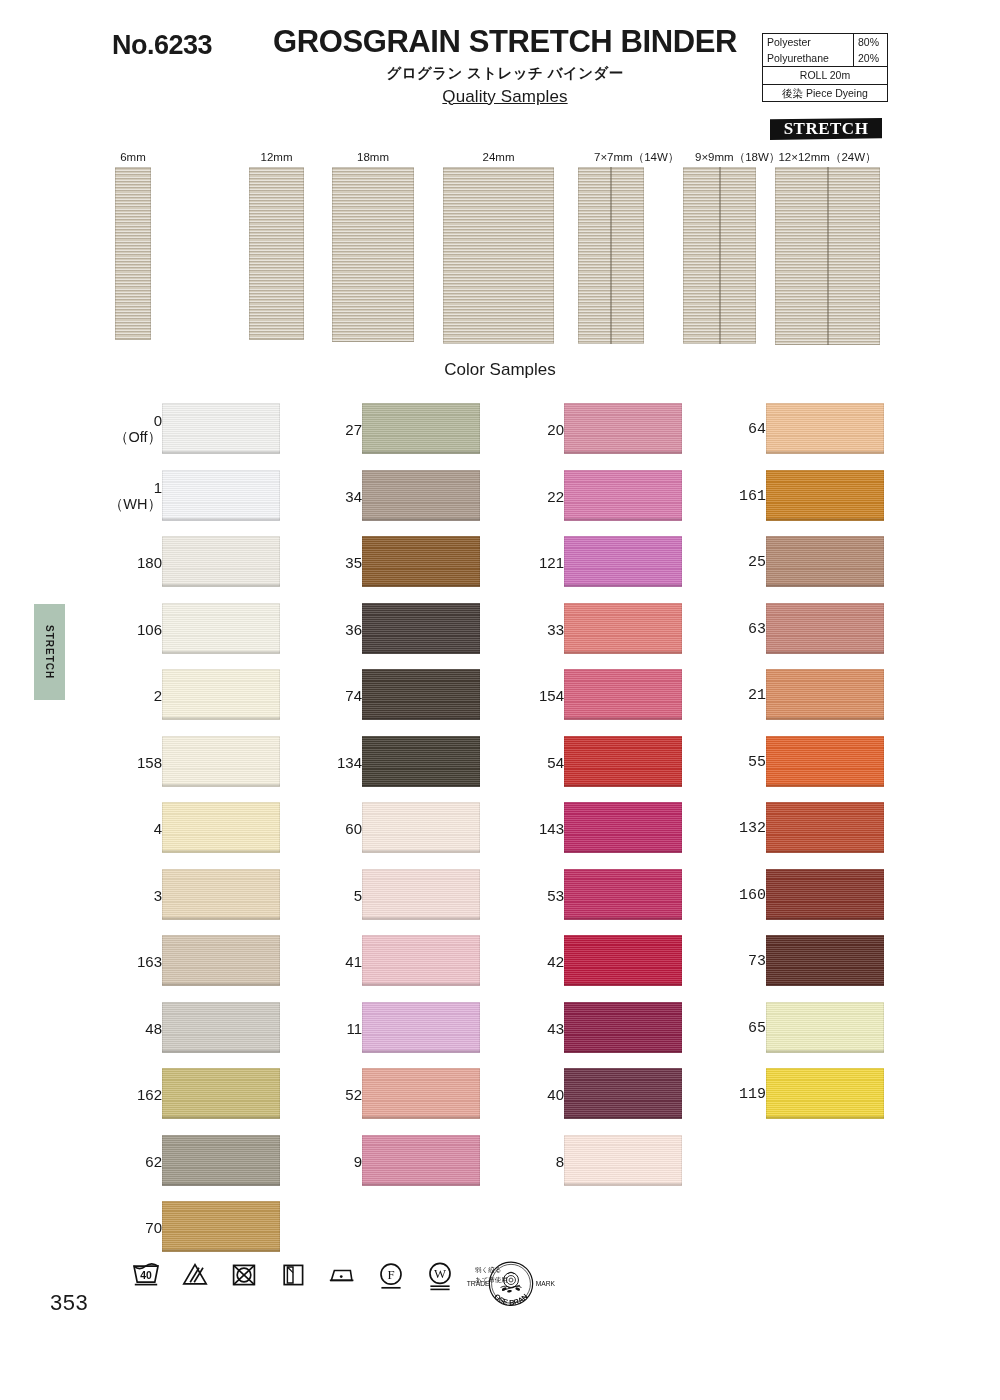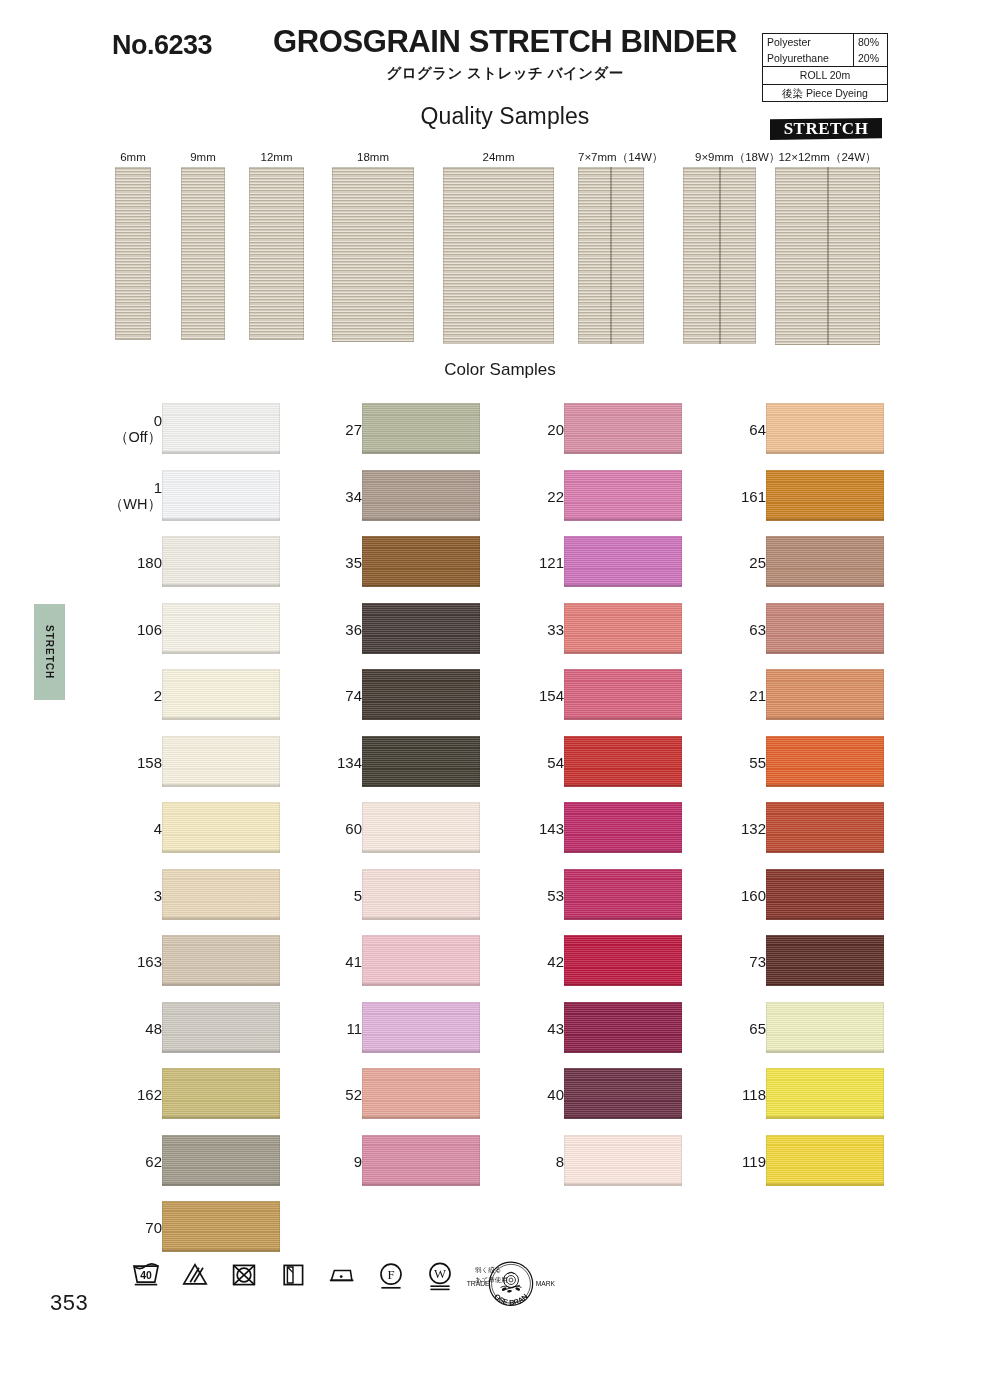--- a/index.html
+++ b/index.html
@@ -21,21 +21,21 @@
     font-size:27px; font-weight:bold; letter-spacing:-0.5px;
   }
   #title-block { position:absolute; left:255px; top:26px; width:500px; text-align:center; }
   #title-en {
     font-size:31px; font-weight:bold; letter-spacing:-0.4px;
     white-space:nowrap; line-height:1.05;
   }
   #title-jp {
     font-size:14.5px; font-weight:bold; margin-top:5px; letter-spacing:0.4px;
   }
-  #subtitle { font-size:23px; margin-top:20px; letter-spacing:0.1px; }
+  #subtitle { font-size:17px; margin-top:4px; letter-spacing:0.1px;text-decoration:underline; }
 
   
   #spec-table {
     position:absolute; left:762px; top:33px; width:126px;
     border:1px solid #1a1a1a; border-collapse:collapse;
     font-size:10.5px; background:#fff;
   }
   #spec-table td { border:1px solid #1a1a1a; padding:1px 4px; line-height:1.35; }
   .spec-val { text-align:left; width:34px; }
   .spec-wide { text-align:center; }
@@ -162,38 +162,34 @@
     </table>
 
   <div id="stretch-logo">STRETCH</div>
 </div>
 
 <div id="quality-row">
     <div class="q-item" style="left: 115px; width: 36px;">
       <div class="q-label" style="width: 36px; margin-left: 0px; position: relative; left: 0px; transform: none;">6mm</div>
       <div class="q-swatch" style="width: 36px; height: 173px;"></div>
     </div>
-    <div class="q-item" style="left: 181px; width: 44px;">
-      <div class="q-label" style="width: 44px; margin-left: 0px; position: relative; left: 0px; transform: none;">9mm</div>
-      <div class="q-swatch" style="width: 44px; height: 173px;"></div>
-    </div>
     <div class="q-item" style="left: 249px; width: 77px;">
       <div class="q-label" style="width: 55px; margin-left: 0px; position: relative; left: 0px; transform: none;">12mm</div>
       <div class="q-swatch" style="width: 55px; height: 173px;"></div>
     </div>
     <div class="q-item" style="left: 332px; width: 82px;">
       <div class="q-label" style="width: 82px; margin-left: 0px; position: relative; left: 0px; transform: none;">18mm</div>
       <div class="q-swatch" style="width: 82px; height: 175px;"></div>
     </div>
     <div class="q-item" style="left: 443px; width: 98px;">
       <div class="q-label" style="width: 111px; margin-left: 0px; position: relative; left: 0px; transform: none;">24mm</div>
       <div class="q-swatch" style="width: 111px; height: 177px;"></div>
     </div>
     <div class="q-item" style="left: 578px; width: 66px;">
-      <div class="q-label" style="width: 66px; margin-left: 0px; position: relative; left: 0px; transform: none;">7×7mm（14W）</div>
+      <div class="q-label" style="width: 66px; margin-left: 16px; position: relative; left: 0px; transform: none;">7×7mm（14W）</div>
       <div class="q-swatch seam" style="width: 66px; height: 177px;"></div>
     </div>
     <div class="q-item" style="left: 683px; width: 73px;">
       <div class="q-label" style="width: 73px; margin-left: 12px; position: relative; left: 0px; transform: none;">9×9mm（18W）</div>
       <div class="q-swatch seam" style="width: 73px; height: 177px;"></div>
     </div>
     <div class="q-item" style="left: 775px; width: 105px;">
       <div class="q-label" style="width: 105px; margin-left: 0px; position: relative; left: 0px; transform: none;">12×12mm（24W）</div>
       <div class="q-swatch seam" style="width: 105px; height: 178px;"></div>
     </div>
@@ -348,21 +344,21 @@
       </div>
       <div class="sw-row">
         <div class="sw-code"><span>40</span></div>
         <div class="sw-chip" style="background-color: rgb(107, 49, 70);"></div>
       </div>
       <div class="sw-row">
         <div class="sw-code"><span>8</span></div>
         <div class="sw-chip" style="background-color: rgb(251, 231, 222);"></div>
       </div>
     </div>
-    <div class="sw-col" style="left: 714px;">
+    <div class="sw-col" style="left: 714px; font-family: Liberation Mono, monospace;">
       <div class="sw-row">
         <div class="sw-code"><span>64</span></div>
         <div class="sw-chip" style="background-color: rgb(240, 193, 149);"></div>
       </div>
       <div class="sw-row">
         <div class="sw-code"><span>161</span></div>
         <div class="sw-chip" style="background-color: rgb(203, 130, 36);"></div>
       </div>
       <div class="sw-row">
         <div class="sw-code"><span>25</span></div>
@@ -388,24 +384,20 @@
         <div class="sw-code"><span>160</span></div>
         <div class="sw-chip" style="background-color: rgb(134, 53, 42);"></div>
       </div>
       <div class="sw-row">
         <div class="sw-code"><span>73</span></div>
         <div class="sw-chip" style="background-color: rgb(92, 46, 38);"></div>
       </div>
       <div class="sw-row">
         <div class="sw-code"><span>65</span></div>
         <div class="sw-chip" style="background-color: rgb(238, 238, 192);"></div>
-      </div>
-      <div class="sw-row">
-        <div class="sw-code"><span>118</span></div>
-        <div class="sw-chip" style="background-color: rgb(242, 228, 73);"></div>
       </div>
       <div class="sw-row">
         <div class="sw-code"><span>119</span></div>
         <div class="sw-chip" style="background-color: rgb(242, 215, 60);"></div>
       </div>
     </div>
   </div>
 
 <div id="side-tab" style="background: rgb(174, 196, 180);">
   <span>STRETCH</span>

